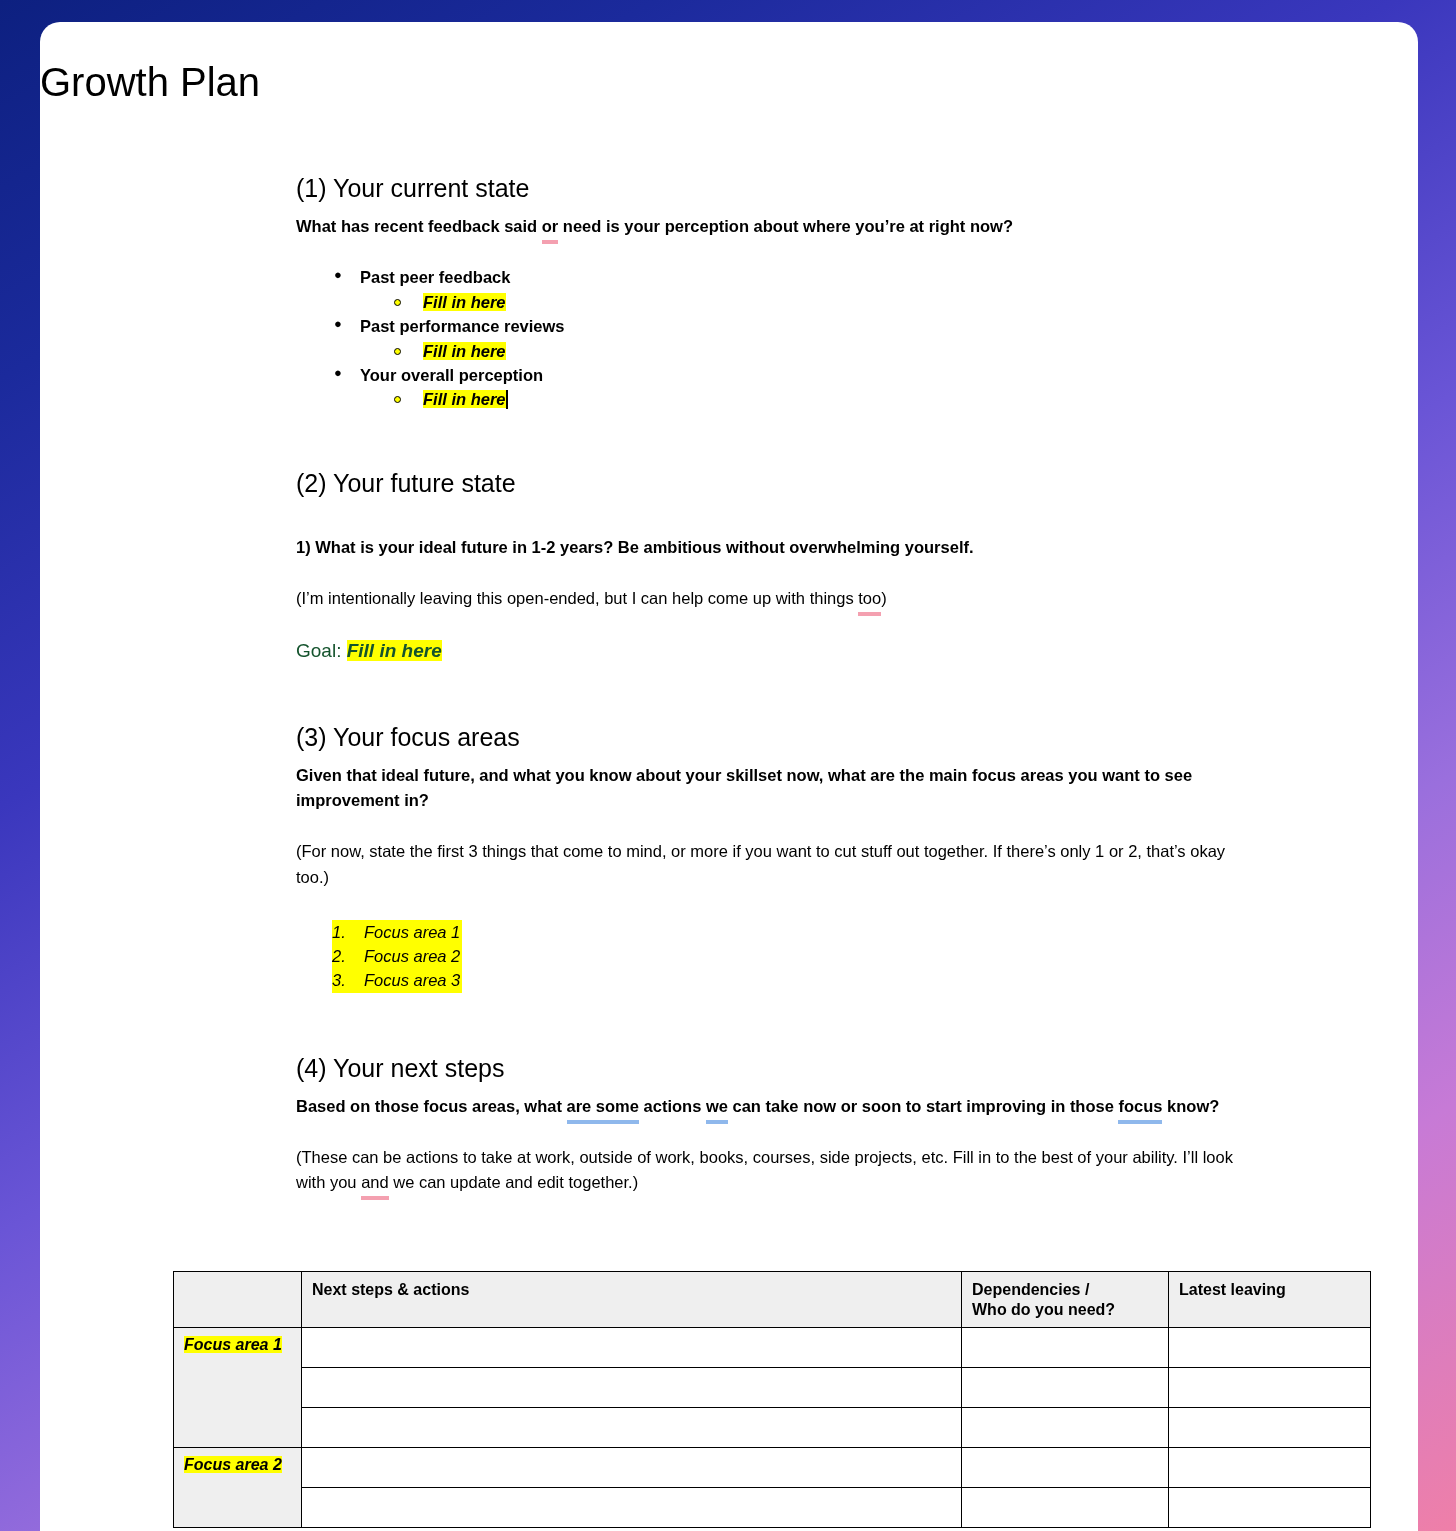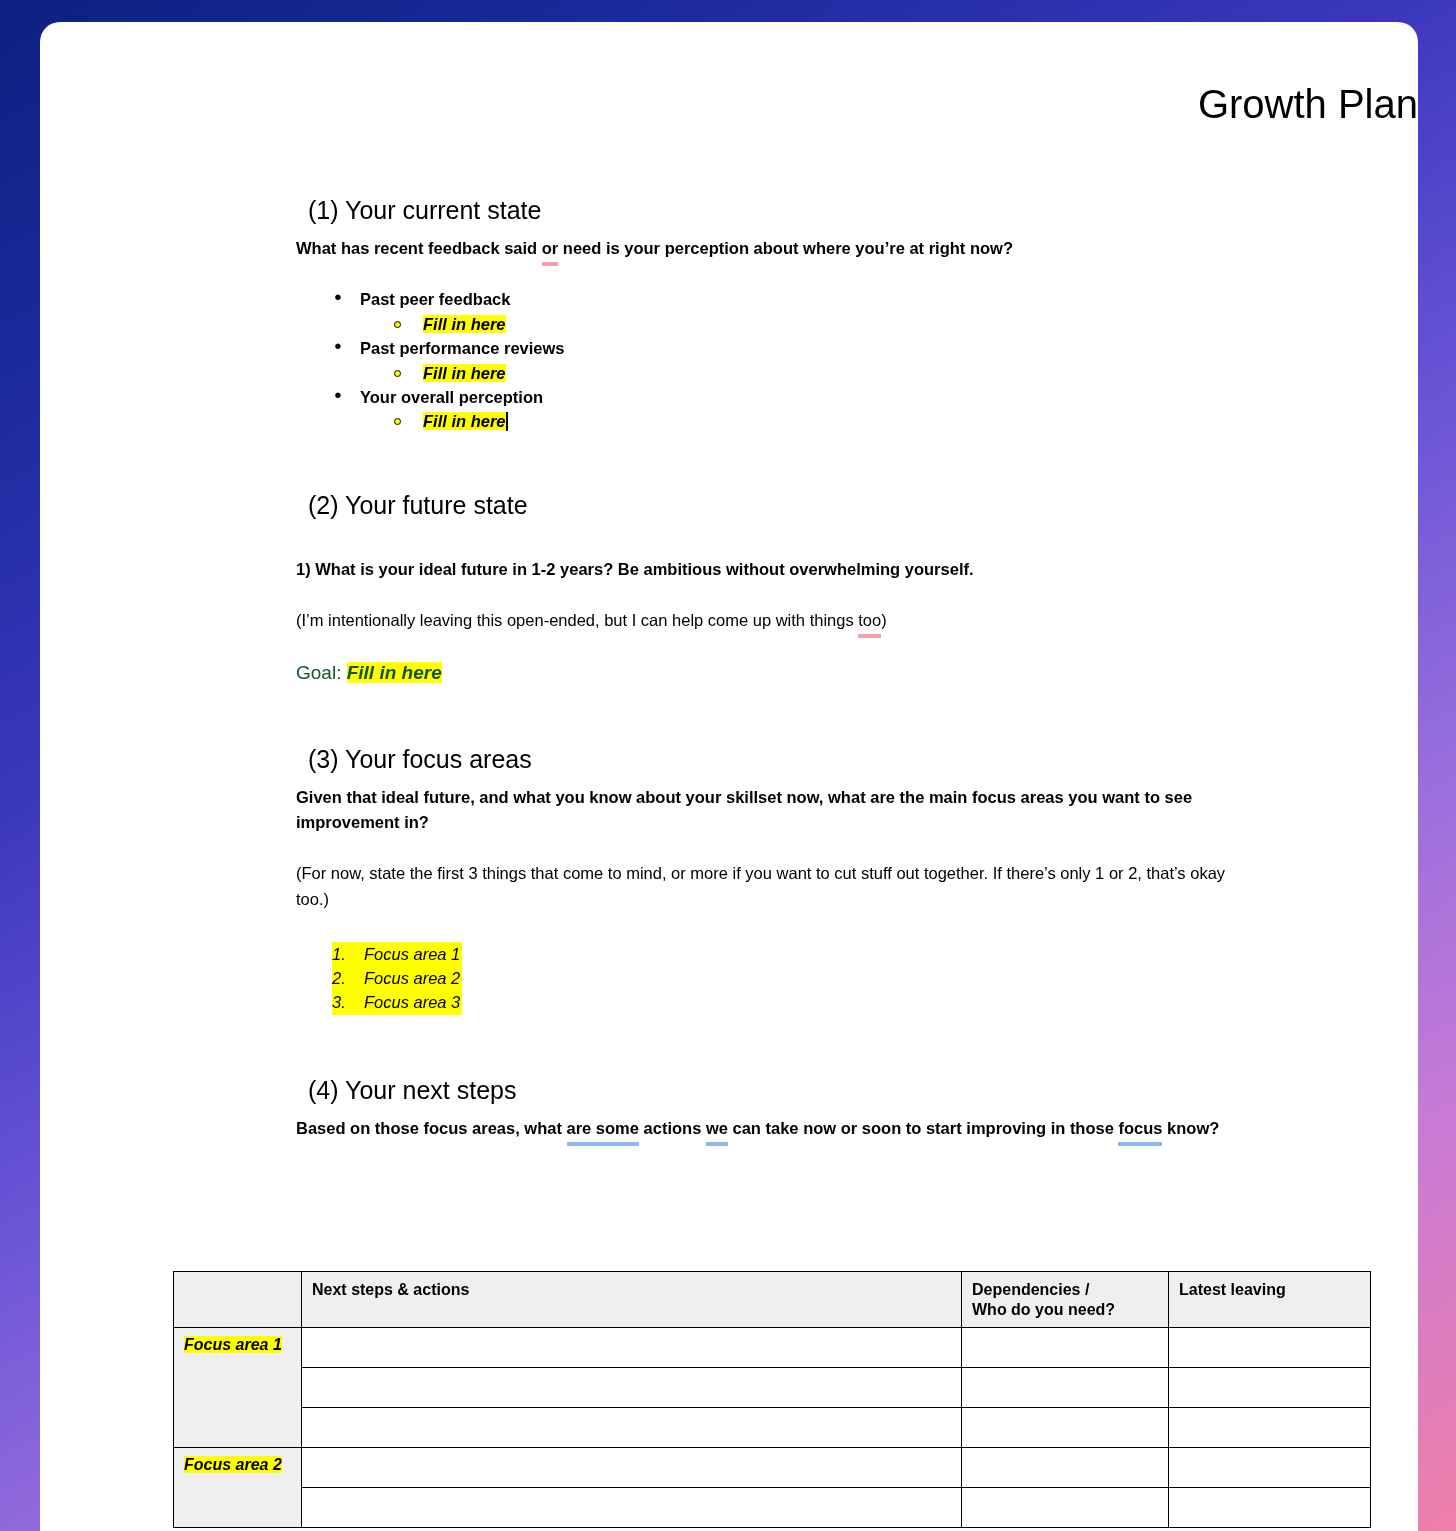--- a/index.html
+++ b/index.html
@@ -23,38 +23,38 @@
     position: absolute;
     left: 40px;
     top: 22px;
     width: 1378px;
     height: 1509px;
     background: #ffffff;
     border-radius: 20px 20px 0 0;
     overflow: hidden;
   }
   .doc-title {
-    text-align: right;
+    text-align: left;
     font-size: 40px;
     font-weight: 400;
     color: #000;
     margin: 0;
-    padding-top: 60px;
+    padding-top: 38px;
     letter-spacing: 0px;
   }
   .content {
     margin-left: 256px;
     margin-right: 176px;
     padding-top: 68px;
   }
   h2.section {
     font-size: 25px;
     font-weight: 400;
     color: #000;
-    margin: 0 0 10px 12px;
+    margin: 0 0 10px 0;
     line-height: 1.25;
   }
   .q {
     font-size: 16.5px;
     font-weight: bold;
     line-height: 1.52;
     margin: 0;
     color: #000;
   }
   .note {
@@ -283,20 +283,21 @@
     </ol>
 
     <div class="sp-xl"></div>
 
     <h2 class="section">(4) Your next steps</h2>
 
     <p class="q"><span>Based on those focus areas, what </span><span class="gr-err">are some</span><span> actions </span><span class="gr-err">we</span><span> can take now or soon to start improving in those </span><span class="gr-err">focus</span><span> know?</span></p>
 
     <div class="sp"></div>
 
+    <p class="note"><span>(These can be actions to take at work, outside of work, books, courses, side projects, etc. Fill in to the best of your ability. I’ll look with you </span><span class="sp-err">and</span><span> we can update and edit together.)</span></p>
 
   </div>
 
   <table class="plan">
     <colgroup>
       <col class="c0">
         <col class="c1">
         <col class="c2">
         <col class="c3">
     </colgroup>

